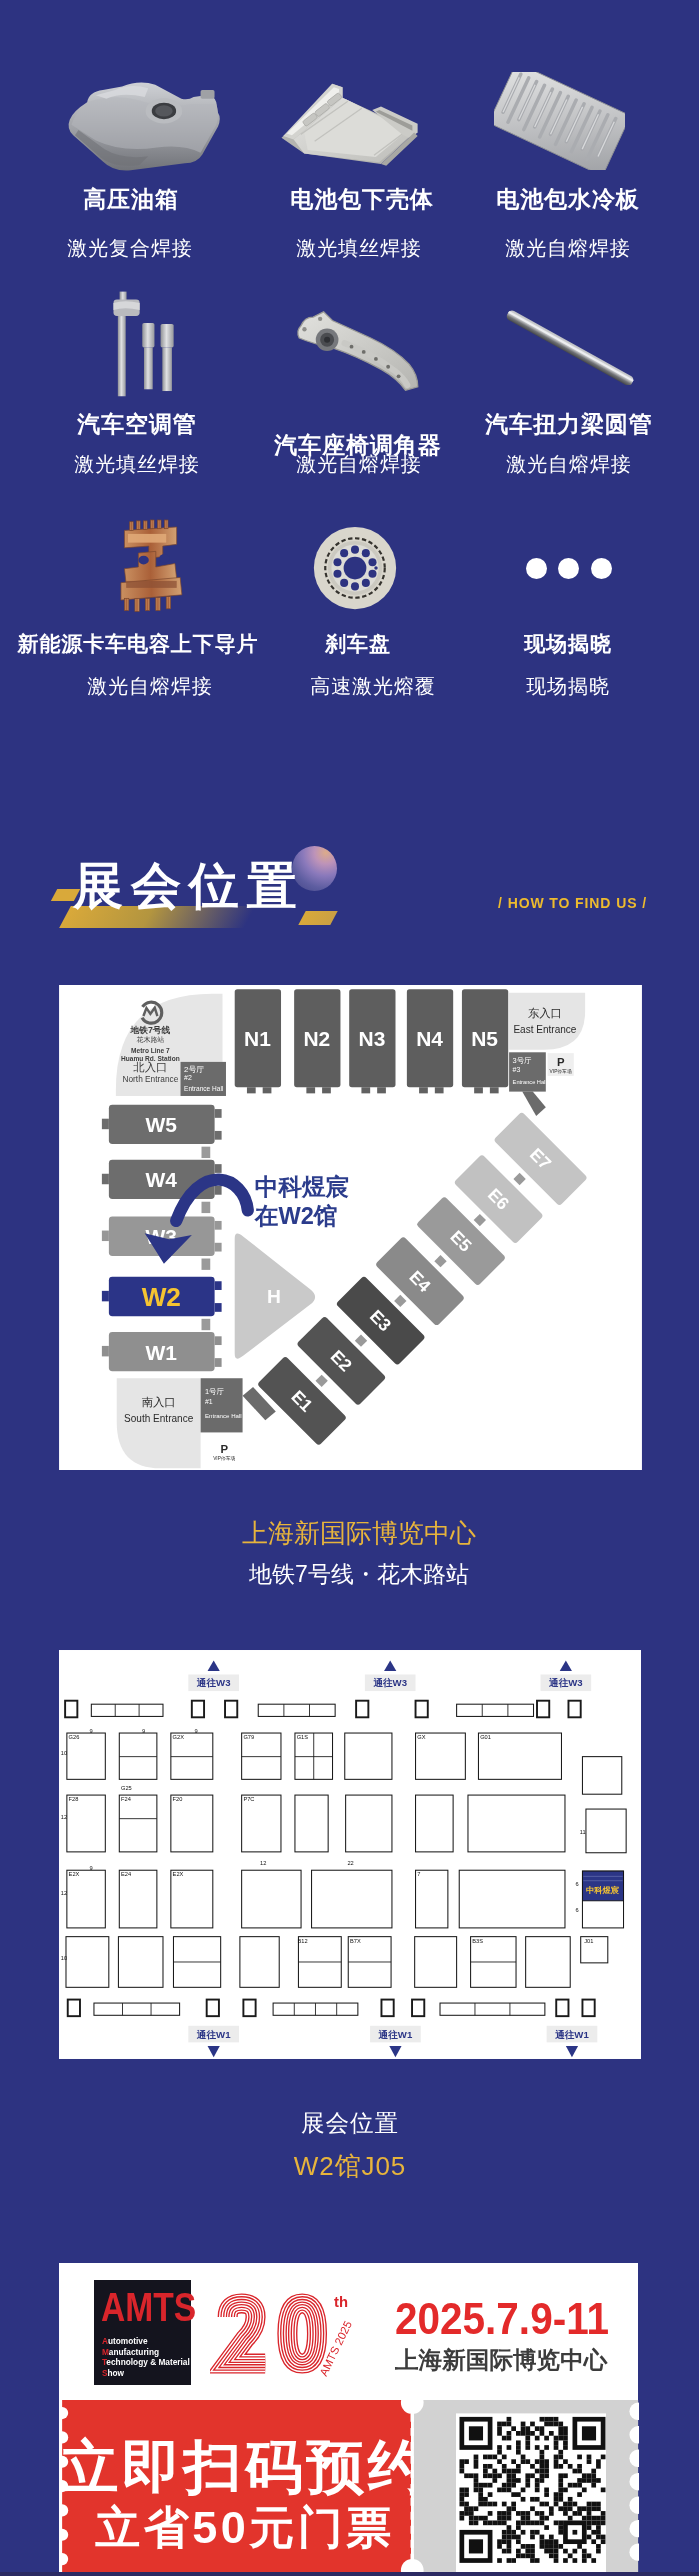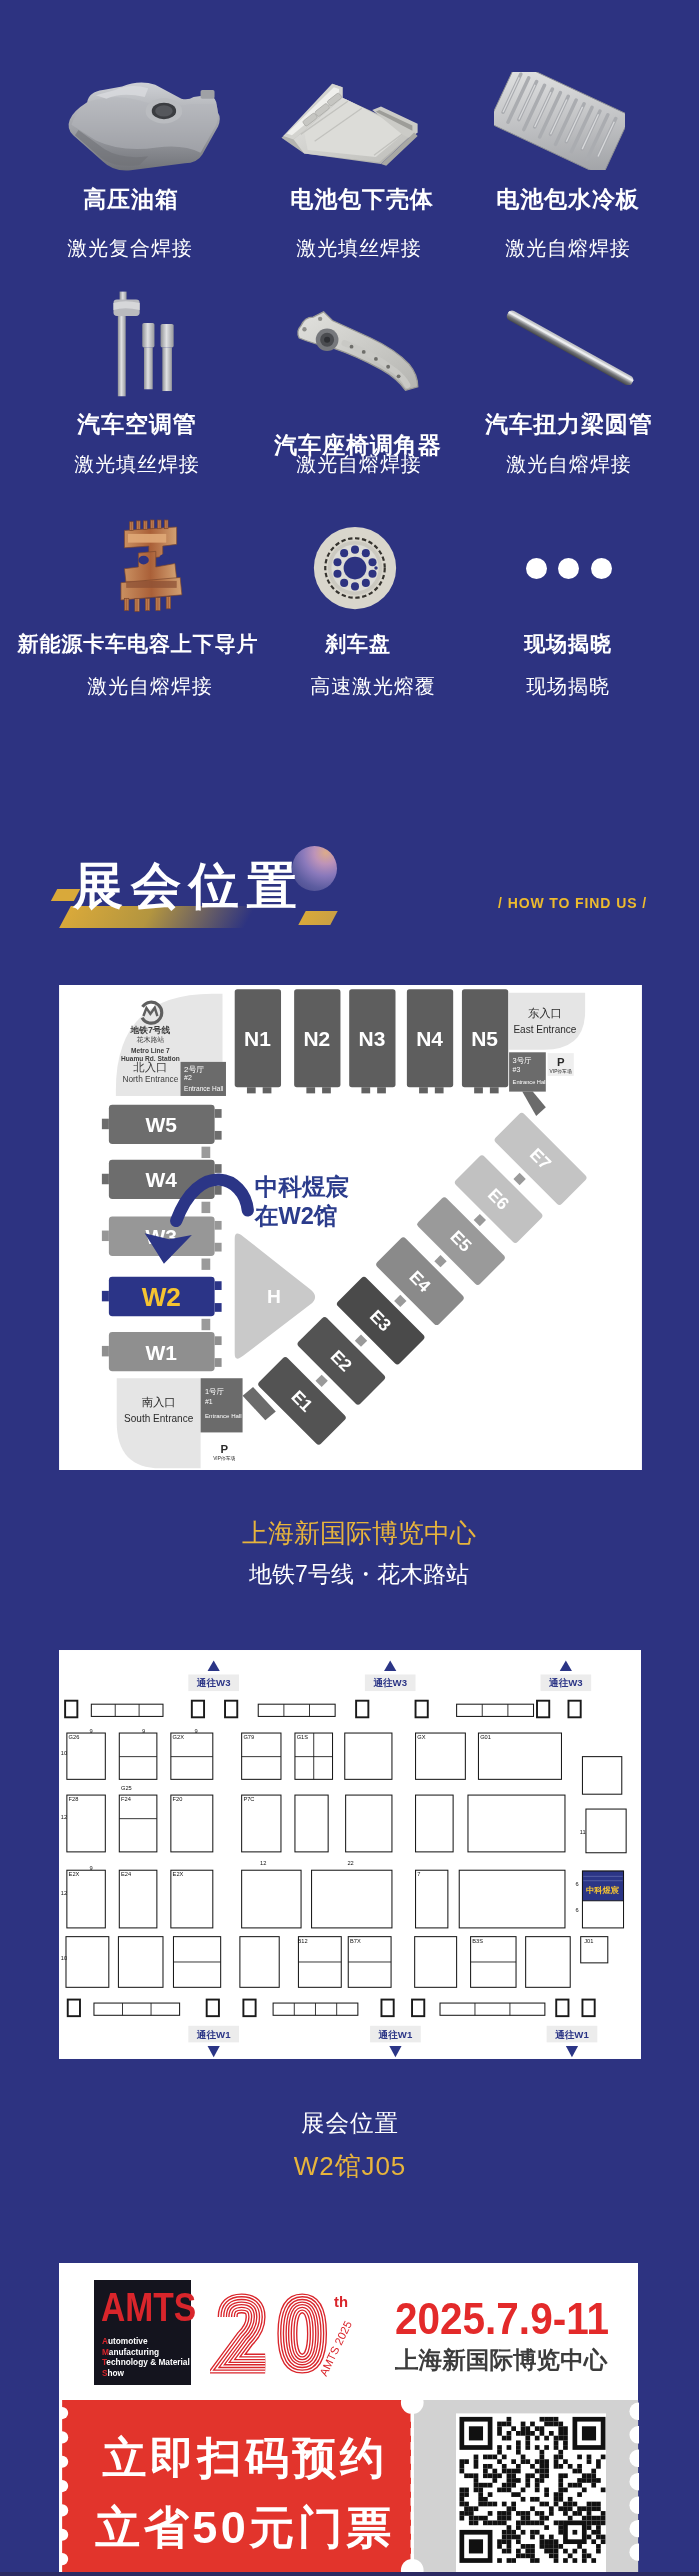--- a/index.html
+++ b/index.html
@@ -584,21 +584,21 @@
 <rect x="0" y="0" width="402" height="198" fill="#e2342c"></rect>
 <circle cx="0" cy="15" r="7" fill="#fff"></circle>
     <circle cx="0" cy="43" r="7" fill="#fff"></circle>
     <circle cx="0" cy="71" r="7" fill="#fff"></circle>
     <circle cx="0" cy="99" r="7" fill="#fff"></circle>
     <circle cx="0" cy="127" r="7" fill="#fff"></circle>
     <circle cx="0" cy="155" r="7" fill="#fff"></circle>
     <circle cx="0" cy="183" r="7" fill="#fff"></circle>
 </svg>
 
-<div class="ctext" style="left:245px;top:2429px;color:#fff;font-weight:bold;font-size:44px;letter-spacing:3.5px;">立即扫码预约</div>
+<div class="ctext" style="left:245px;top:2429px;color:#fff;font-weight:bold;font-size:58px;letter-spacing:3.5px;">立即扫码预约</div>
 
 <div class="ctext" style="left:245px;top:2498px;color:#fff;font-weight:bold;font-size:45px;letter-spacing:3.5px;">立省50元门票</div>
 
 <svg class="abs" style="left:413px;top:2400px;" width="226" height="173" viewBox="0 0 258 199">
 <rect x="0" y="0" width="258" height="198" fill="#d2d2d2"></rect>
 <circle cx="258" cy="13" r="10" fill="#fff"></circle>
     <circle cx="258" cy="40" r="10" fill="#fff"></circle>
     <circle cx="258" cy="67" r="10" fill="#fff"></circle>
     <circle cx="258" cy="94" r="10" fill="#fff"></circle>
     <circle cx="258" cy="121" r="10" fill="#fff"></circle>

